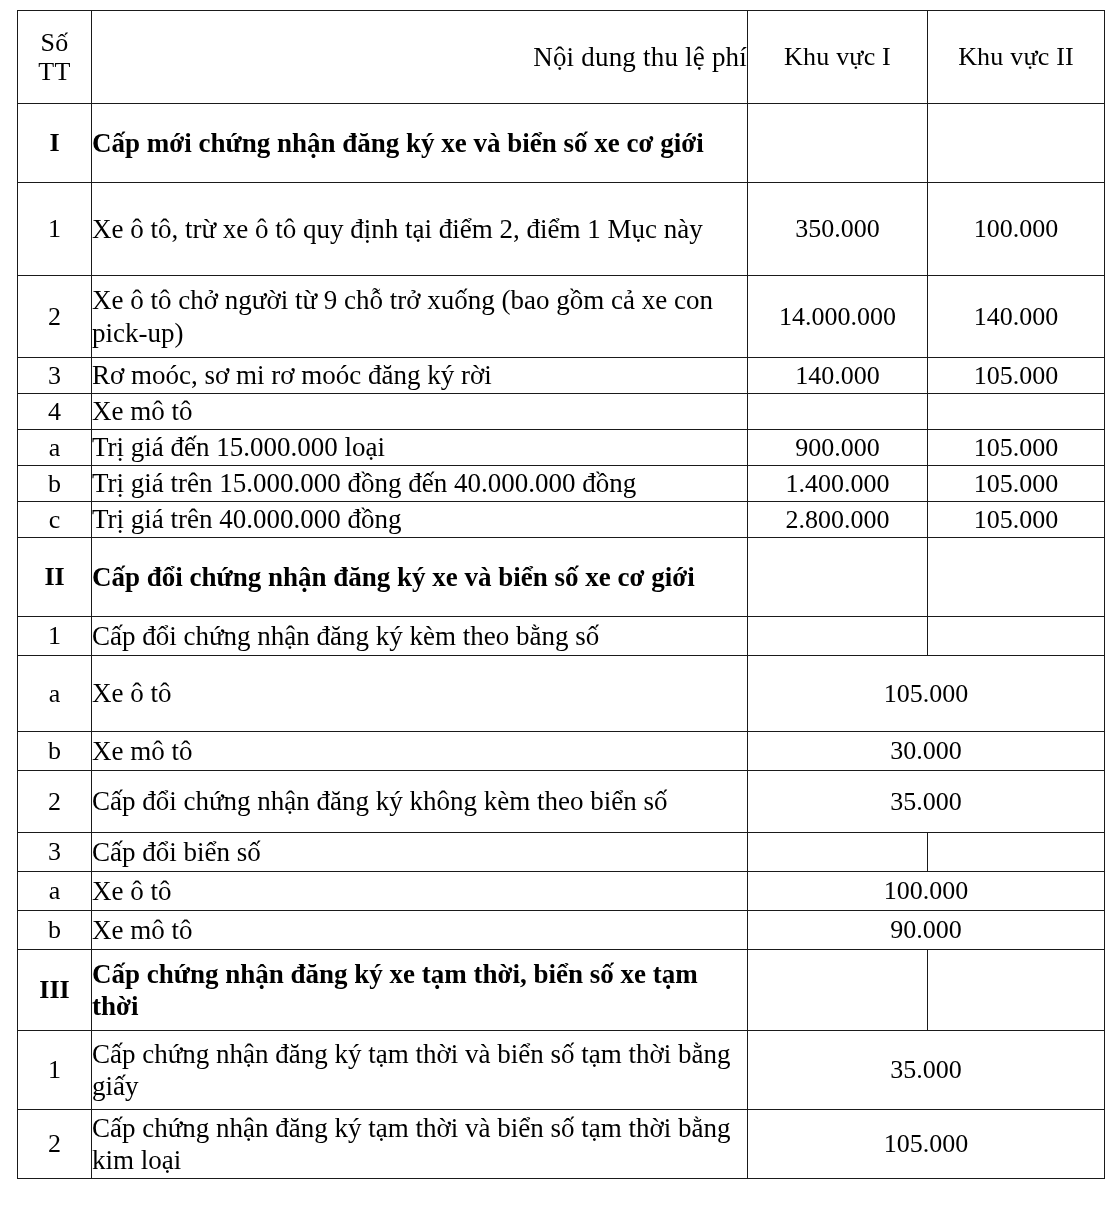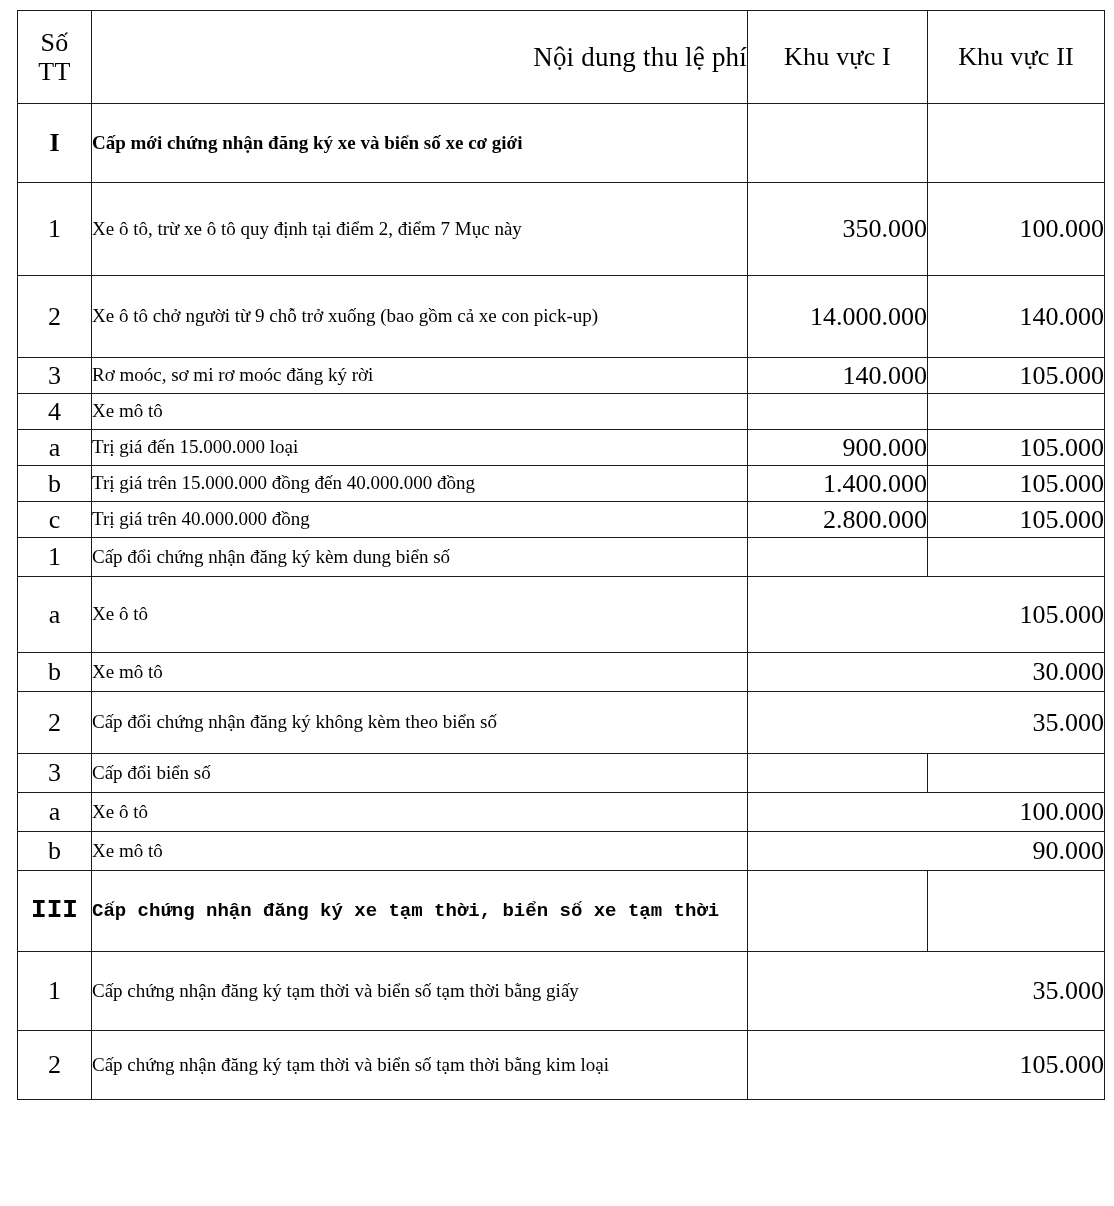--- a/index.html
+++ b/index.html
@@ -76,43 +76,43 @@
     line-height: 1.15;
   }
   .stt.roman {
     font-weight: bold;
     font-size: 26px;
   }
 
   
   .desc {
     text-align: left;
-    font-size: 19px;
+    font-size: 27px;
     line-height: 1.19;
     padding: 2px 6px 3px 7px;
     vertical-align: middle;
   }
   .desc.section {
     font-weight: bold;
   }
 
   
   .num {
-    text-align: right;
+    text-align: center;
     font-size: 26px;
     line-height: 1.2;
   }
   .r-tall3  { height: 93px; }
   .r-tall2b { height: 82px; }
   .r-short  { height: 36px; }
   .r-sec    { height: 79px; }
   .r-one    { height: 39px; }
   .r-merge  { height: 76px; }
   .r-med    { height: 62px; }
-  .r-iii    { height: 81px; font-family: Liberation Mono, monospace; }
+  .r-iii    { height: 81px; }
   .r-iii2   { height: 79px; }
   .r-iii3   { height: 69px; }
 </style>
 </head>
 <body>
 
 <div class="sheet">
 
   <table class="fee-table">
     <colgroup>
@@ -138,21 +138,21 @@
 
       <tr class="r-sec">
         <td class="stt roman">I</td>
         <td class="desc section">Cấp mới chứng nhận đăng ký xe và biển số xe cơ giới</td>
         <td class="num"></td>
         <td class="num"></td>
       </tr>
 
       <tr class="r-tall3">
         <td class="stt">1</td>
-        <td class="desc">Xe ô tô, trừ xe ô tô quy định tại điểm 2, điểm 7 Mục này</td>
+        <td class="desc">Xe ô tô, trừ xe ô tô quy định tại điểm 2, điểm 1 Mục này</td>
         <td class="num">350.000</td>
         <td class="num">100.000</td>
       </tr>
 
       <tr class="r-tall2b">
         <td class="stt">2</td>
         <td class="desc">Xe ô tô chở người từ 9 chỗ trở xuống (bao gồm cả xe con pick-up)</td>
         <td class="num">14.000.000</td>
         <td class="num">140.000</td>
       </tr>
@@ -185,24 +185,30 @@
         <td class="num">105.000</td>
       </tr>
 
       <tr class="r-short">
         <td class="stt">c</td>
         <td class="desc">Trị giá trên 40.000.000 đồng</td>
         <td class="num">2.800.000</td>
         <td class="num">105.000</td>
       </tr>
 
+      <tr class="r-sec">
+        <td class="stt roman">II</td>
+        <td class="desc section">Cấp đổi chứng nhận đăng ký xe và biển số xe cơ giới</td>
+        <td class="num"></td>
+        <td class="num"></td>
+      </tr>
 
       <tr class="r-one">
         <td class="stt">1</td>
-        <td class="desc">Cấp đổi chứng nhận đăng ký kèm dung biển số</td>
+        <td class="desc">Cấp đổi chứng nhận đăng ký kèm theo bằng số</td>
         <td class="num"></td>
         <td class="num"></td>
       </tr>
 
       <tr class="r-merge">
         <td class="stt">a</td>
         <td class="desc">Xe ô tô</td>
         <td class="num" colspan="2">105.000</td>
       </tr>
 

